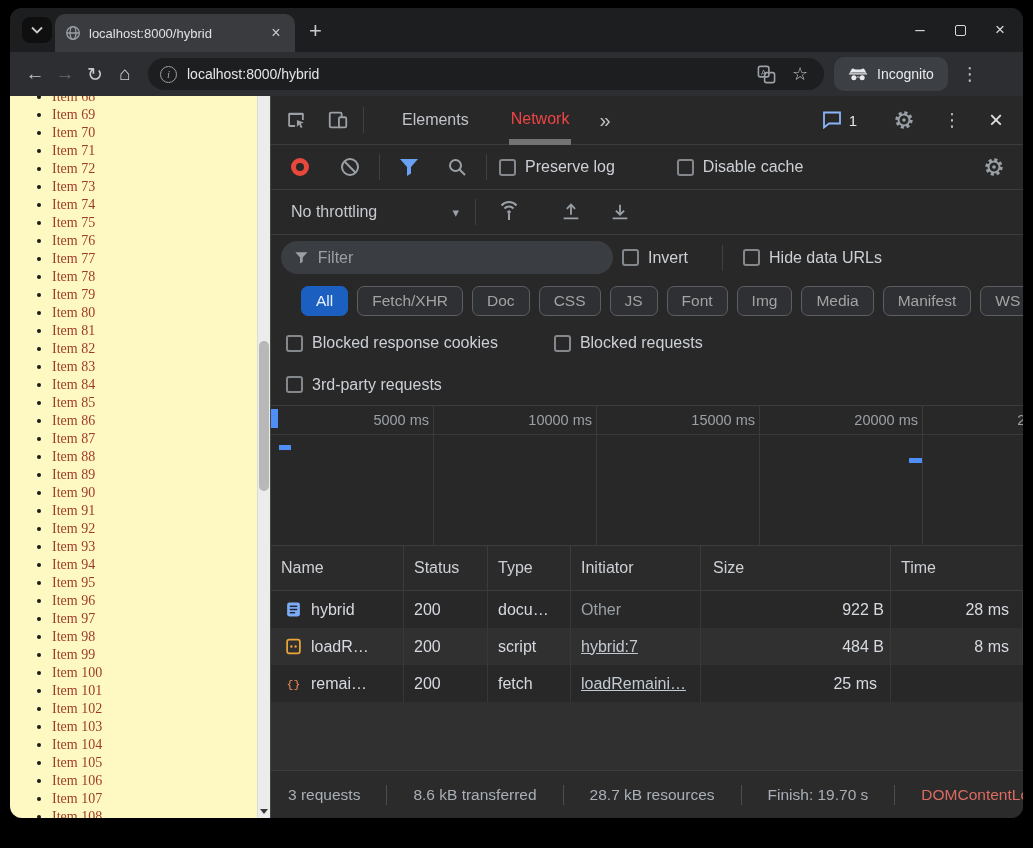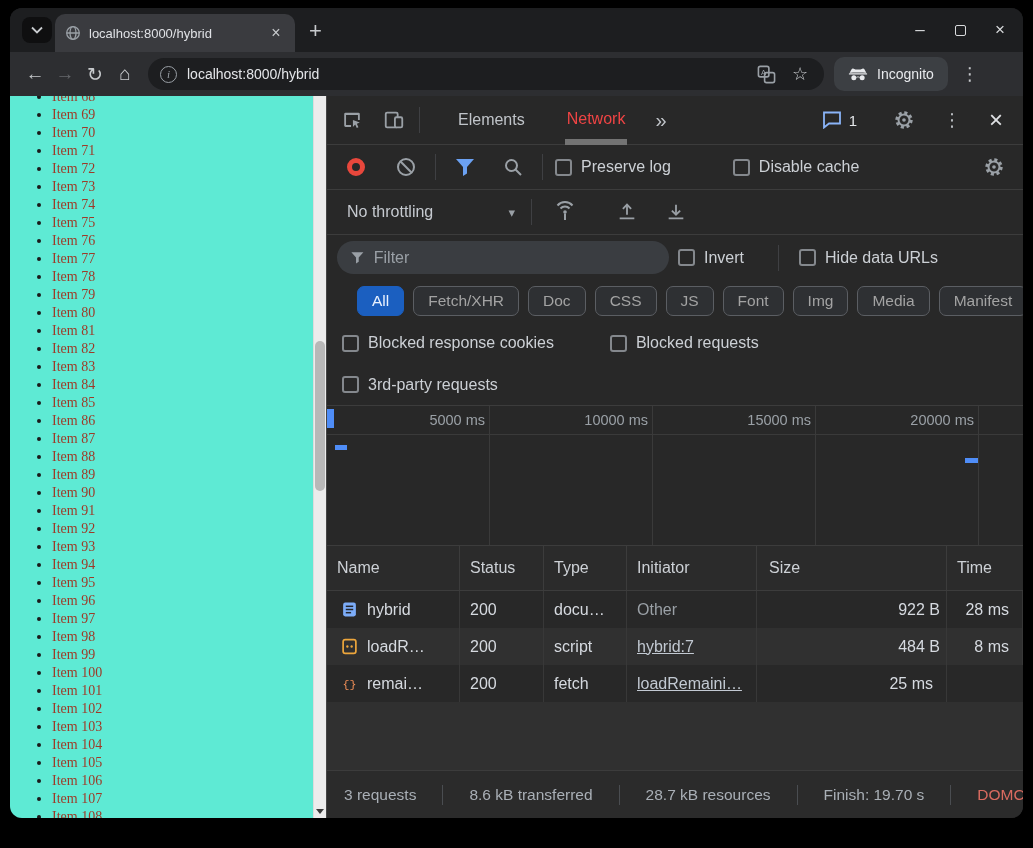--- a/index.html
+++ b/index.html
@@ -25,21 +25,21 @@
   .omnibox{flex:none;width:676px;height:32px;margin-left:8px;background:#1d1e20;border-radius:16px;display:flex;align-items:center;padding:0 12px;gap:10px}
   .info-circ{width:17px;height:17px;border:1.5px solid #9aa0a6;border-radius:50%;color:#9aa0a6;font-size:11px;font-style:italic;display:flex;align-items:center;justify-content:center;flex:none;font-family:"Liberation Serif",serif}
   .omni-url{color:#e4e6e9;font-size:14px;flex:1;white-space:nowrap;overflow:hidden}
   .omni-ic{display:flex;align-items:center;justify-content:center;width:24px;flex:none}
   .star{color:#c7cacd;font-size:18px}
   .incog{height:34px;margin-left:10px;border-radius:10px;background:#3c3f43;display:flex;align-items:center;gap:9px;padding:0 14px;color:#e8eaed;font-size:14px;flex:none}
   .kebab{color:#c7cacd;font-size:18px;margin-left:10px;width:24px;text-align:center}
 
   
   .content{flex:1;display:flex;min-height:0}
-  .page{width:316px;background:#5eead4;position:relative;overflow:hidden;flex:none}
+  .page{width:260px;background:#fef9c3;position:relative;overflow:hidden;flex:none}
   .page ul{position:absolute;top:-8px;left:0;right:14px;padding-left:42px;font-family:"Liberation Serif",serif;font-size:14px;color:#9e3a28}
   .page li{height:18px;line-height:18px;white-space:nowrap}
   .page li::marker{color:#1a1a1a}
   .scrollbar{position:absolute;right:0;top:0;bottom:0;width:13px;background:#ececec;border-left:1px solid #dcdcdc}
   .thumb{position:absolute;left:1px;right:1px;top:245px;height:150px;background:#b8b8b8;border-radius:6px}
   .sb-btn{position:absolute;bottom:0;left:0;right:0;height:14px;display:flex;align-items:center;justify-content:center}
   .tri{width:0;height:0;border:4px solid transparent;border-top:5px solid #3a3a3a;margin-top:4px}
 
   
   .devtools{flex:1;background:#282828;border-left:1px solid #454545;display:flex;flex-direction:column;color:#cdd1d6;overflow:hidden;min-width:0}

